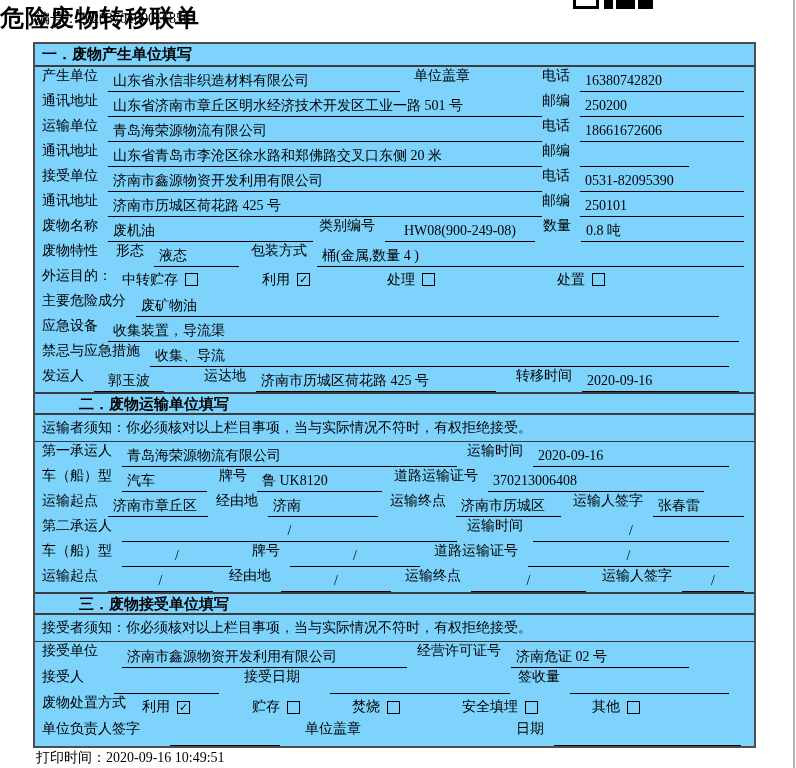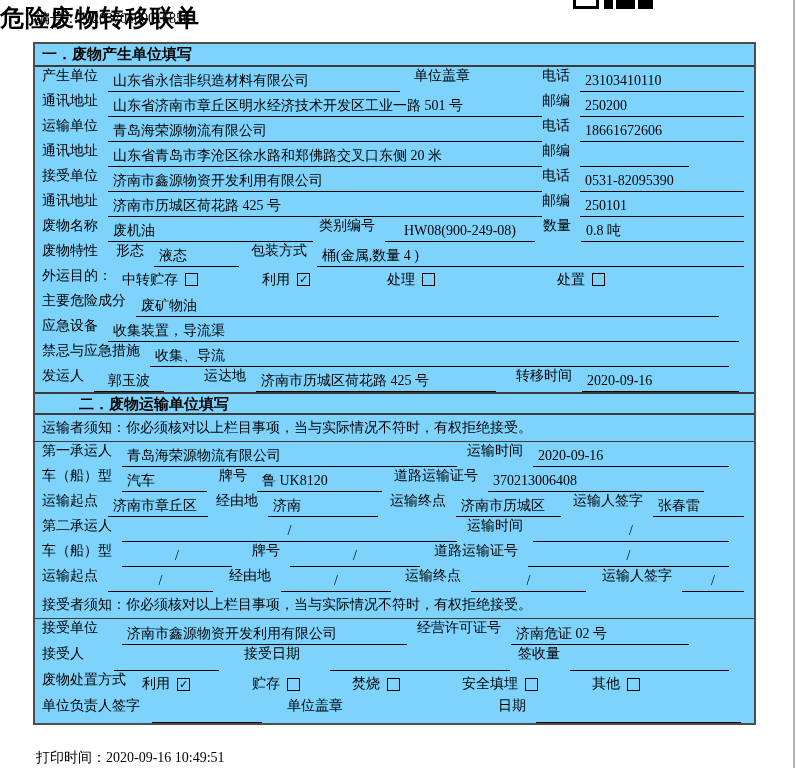--- a/index.html
+++ b/index.html
@@ -51,21 +51,21 @@
 
   <div class="sec-h">一．废物产生单位填写</div>
 
   <div class="r">
     <div class="left">
       <span class="l">产生单位</span>
       <span class="u" style="width:292px">山东省永信非织造材料有限公司</span>
       <span class="l" style="margin-left:14px">单位盖章</span>
     </div>
     <span class="l">电话</span>
-    <span class="u g">23103410110</span>
+    <span class="u g">16380742820</span>
   </div>
 
   <div class="r">
     <div class="left">
       <span class="l">通讯地址</span>
       <span class="u lu">山东省济南市章丘区明水经济技术开发区工业一路 501 号</span>
     </div>
     <span class="l">邮编</span>
     <span class="u g">250200</span>
   </div>
@@ -218,20 +218,21 @@
     <span class="u c" style="width:105px">/</span>
     <span class="l" style="margin-left:16px">经由地</span>
     <span class="u c" style="width:110px">/</span>
     <span class="l" style="margin-left:14px">运输终点</span>
     <span class="u c" style="width:115px">/</span>
     <span class="l" style="margin-left:16px">运输人签字</span>
     <span class="u c g">/</span>
   </div>
 
   <div class="s3">
+  <div class="sec-h mid">三．废物接受单位填写</div>
   <div class="notice">接受者须知：你必须核对以上栏目事项，当与实际情况不符时，有权拒绝接受。</div>
 
   <div class="r">
     <span class="l" style="margin-right:24px">接受单位</span>
     <span class="u" style="width:285px">济南市鑫源物资开发利用有限公司</span>
     <span class="l" style="margin-left:10px">经营许可证号</span>
     <span class="u g" style="margin-right:55px">济南危证 02 号</span>
   </div>
 
   <div class="r">
@@ -261,21 +262,21 @@
           <span>安全填埋</span>
           <span class="cb"></span>
         </span>
     <span class="opt g">
           <span>其他</span>
           <span class="cb"></span>
         </span>
   </div>
 
   <div class="r">
-    <span class="l" style="margin-right:12px">单位负责人签字</span>
+    <span class="l" style="margin-right:30px">单位负责人签字</span>
     <span class="u" style="width:110px"></span>
     <span class="l" style="margin-left:25px">单位盖章</span>
     <span class="l" style="margin-left:145px">日期</span>
     <span class="u g" style="margin-right:3px"></span>
   </div>
   </div>
 
 </div>
 
 <div class="printtime"><span>打印时间：</span><span>2020-09-16 10:49:51</span></div>

